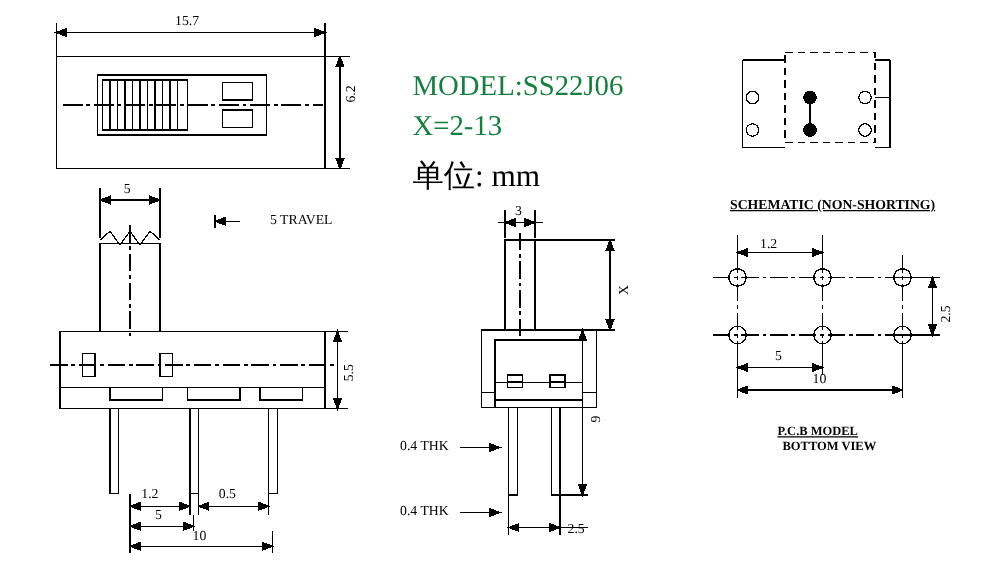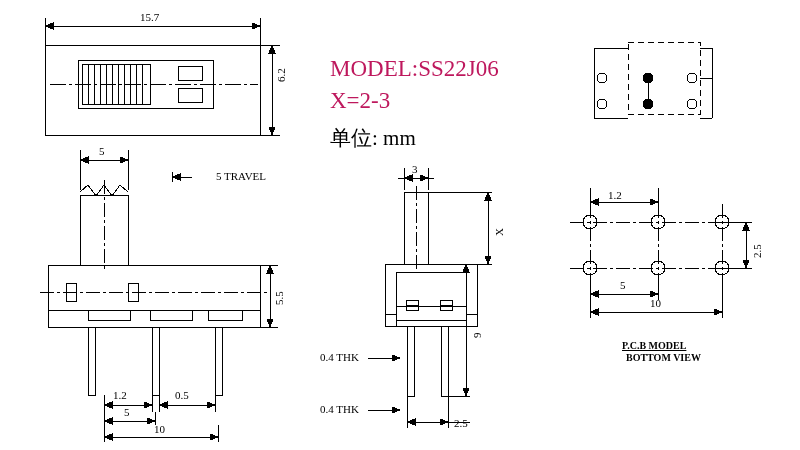--- a/index.html
+++ b/index.html
@@ -22,26 +22,26 @@
     font-size: 11px;
     line-height: 1;
     white-space: nowrap;
     color: #000;
   }
   .title-big {
     position: absolute;
     font-family: "Liberation Serif", serif;
     font-size: 23px;
     white-space: nowrap;
-    color: #be185d;
+    color: #15803d;
   }
   .title-mid {
     position: absolute;
     font-family: "Liberation Serif", serif;
-    font-size: 21px;
+    font-size: 25px;
     white-space: nowrap;
     color: #000;
   }
   .cap {
     position: absolute;
     font-family: "Liberation Serif", serif;
     font-size: 11px;
     font-weight: bold;
     white-space: nowrap;
     color: #000;
@@ -296,23 +296,24 @@
   <div class="lbl" style="left:154px; top:424px;">10</div>
 
   <div class="lbl" style="left:412px; top:164px;">3</div>
   <div class="lbl" style="left:494px; top:236px; transform:rotate(-90deg); transform-origin:left top;">X</div>
   <div class="lbl" style="left:472px; top:338px; transform:rotate(-90deg); transform-origin:left top;">9</div>
   <div class="lbl" style="left:320px; top:352px;">0.4 THK</div>
   <div class="lbl" style="left:320px; top:404px;">0.4 THK</div>
   <div class="lbl" style="left:454px; top:418px;">2.5</div>
 
   <div class="title-big" style="left:330px; top:56px;">MODEL:SS22J06</div>
-  <div class="title-big" style="left:330px; top:88px;">X=2-3</div>
+  <div class="title-big" style="left:330px; top:88px;">X=2-13</div>
   <div class="title-mid" style="left:330px; top:124px;">单位: mm</div>
 
+  <div class="cap" style="left:584px; top:158px;">SCHEMATIC (NON-SHORTING)</div>
 
   <div class="lbl" style="left:608px; top:190px;">1.2</div>
   <div class="lbl" style="left:752px; top:258px; transform:rotate(-90deg); transform-origin:left top;">2.5</div>
   <div class="lbl" style="left:620px; top:280px;">5</div>
   <div class="lbl" style="left:650px; top:298px;">10</div>
 
   <div class="cap2" style="left:622px; top:340px; text-decoration:underline;">P.C.B MODEL</div>
   <div class="cap2" style="left:626px; top:352px;text-align:right;">BOTTOM VIEW</div>
 
 </div>

